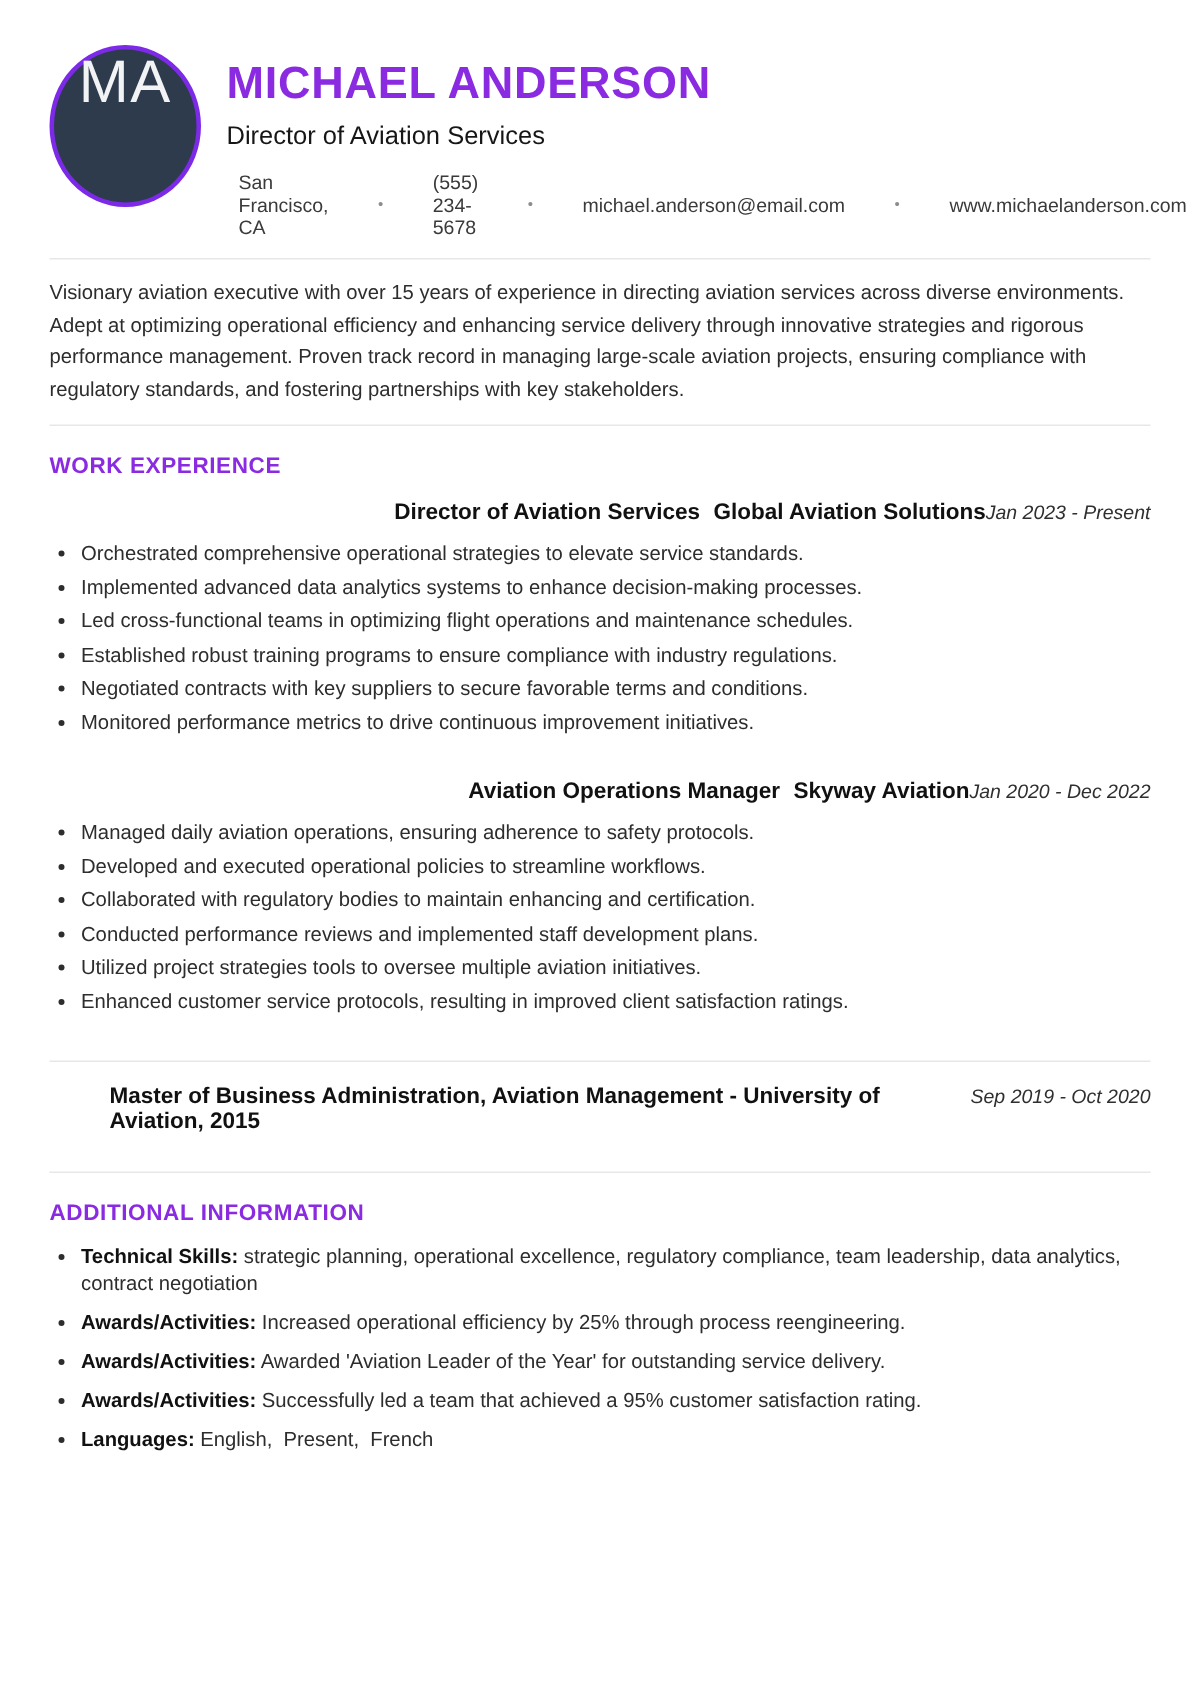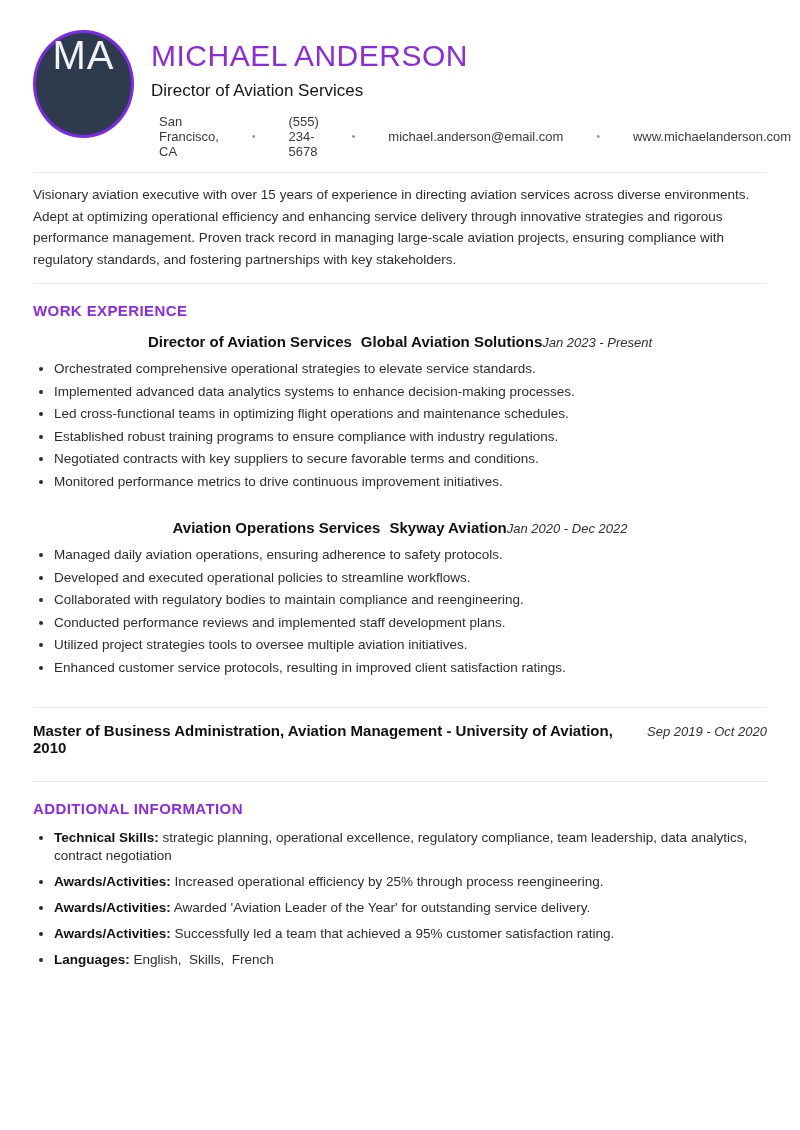--- a/index.html
+++ b/index.html
@@ -26,21 +26,21 @@
   .avatar{
     width:101px;height:108px;flex:0 0 101px;
     border-radius:50%;
     background:var(--avatar-bg);
     border:3px solid var(--avatar-ring);
     display:flex;align-items:flex-start;justify-content:center;
     color:#f2f3f5;font-size:40px;font-weight:400;letter-spacing:1px;
   }
   .header-right{padding:9px 0 0 17px;flex:1;}
   .name{
-    font-size:30px;font-weight:400;color:var(--accent);
+    font-size:30px;font-weight:700;color:var(--accent);
     letter-spacing:0.5px;line-height:1.1;margin:0;
   }
   .subtitle{font-size:17px;color:#161616;margin-top:9px;}
   .contact{
     display:flex;align-items:center;margin-top:13px;padding-left:8px;
     font-size:13px;color:var(--muted);gap:20px;
   }
   .contact .sep{color:#8d8d8d;font-size:10px;margin:0 13px;}
 
   
@@ -48,21 +48,21 @@
   .section-heading{
     color:var(--accent);font-size:15px;font-weight:700;
     letter-spacing:0.4px;margin:18px 0 0 0;
   }
   .summary-text{
     margin:11px 0 0 0;font-size:13.5px;line-height:21.5px;color:var(--text);
   }
 
   
   .job{margin-top:14px;}
-  .row-header{display:flex;justify-content:center;align-items:baseline;}
+  .row-header{display:flex;justify-content:flex-end;align-items:baseline;margin-left:40px;}
   .row-title{font-size:15px;font-weight:700;color:#111;}
   .row-title .company{margin-left:9px;}
   .row-dates{font-size:13px;font-style:italic;color:#2f2f2f;white-space:nowrap;}
   ul.bullets{margin:11px 0 0 0;padding-left:21px;list-style:disc;}
   ul.bullets li{
     font-size:13.5px;line-height:16px;margin-bottom:6.5px;color:var(--text);
   }
   .jobs-gap{height:9px;}
 
   
@@ -127,41 +127,41 @@
         <li>Negotiated contracts with key suppliers to secure favorable terms and conditions.</li>
         <li>Monitored performance metrics to drive continuous improvement initiatives.</li>
       </ul>
     </div>
 
     <div class="jobs-gap"></div>
 
     <div class="job">
       <div class="row-header">
         <div class="row-title">
-          <span>Aviation Operations Services</span><span class="company">Skyway Aviation</span>
+          <span>Aviation Operations Manager</span><span class="company">Skyway Aviation</span>
         </div>
         <div class="row-dates">Jan 2020 - Dec 2022</div>
       </div>
       <ul class="bullets">
         <li>Managed daily aviation operations, ensuring adherence to safety protocols.</li>
         <li>Developed and executed operational policies to streamline workflows.</li>
-        <li>Collaborated with regulatory bodies to maintain compliance and reengineering.</li>
+        <li>Collaborated with regulatory bodies to maintain enhancing and certification.</li>
         <li>Conducted performance reviews and implemented staff development plans.</li>
         <li>Utilized project strategies tools to oversee multiple aviation initiatives.</li>
         <li>Enhanced customer service protocols, resulting in improved client satisfaction ratings.</li>
       </ul>
     </div>
     <div class="work-bottom-gap"></div>
   </div>
 
   <hr class="divider">
 
   <div>
     <div class="row-header edu-row">
-      <div class="row-title">Master of Business Administration, Aviation Management - University of Aviation, 2010</div>
+      <div class="row-title">Master of Business Administration, Aviation Management - University of Aviation, 2015</div>
       <div class="row-dates">Sep 2019 - Oct 2020</div>
     </div>
     <div class="work-bottom-gap"></div>
   </div>
 
   <hr class="divider">
 
   <div>
     <div class="section-heading">ADDITIONAL INFORMATION</div>
     <ul class="addl">
@@ -176,18 +176,18 @@
       <li>
         <span class="lbl">Awards/Activities:</span>
         <span class="val">Awarded 'Aviation Leader of the Year' for outstanding service delivery.</span>
       </li>
       <li>
         <span class="lbl">Awards/Activities:</span>
         <span class="val">Successfully led a team that achieved a 95% customer satisfaction rating.</span>
       </li>
       <li>
         <span class="lbl">Languages:</span>
-        <span class="val">English,  Skills,  French</span>
+        <span class="val">English,  Present,  French</span>
       </li>
     </ul>
   </div>
 
 </div>
 
 </body></html>

